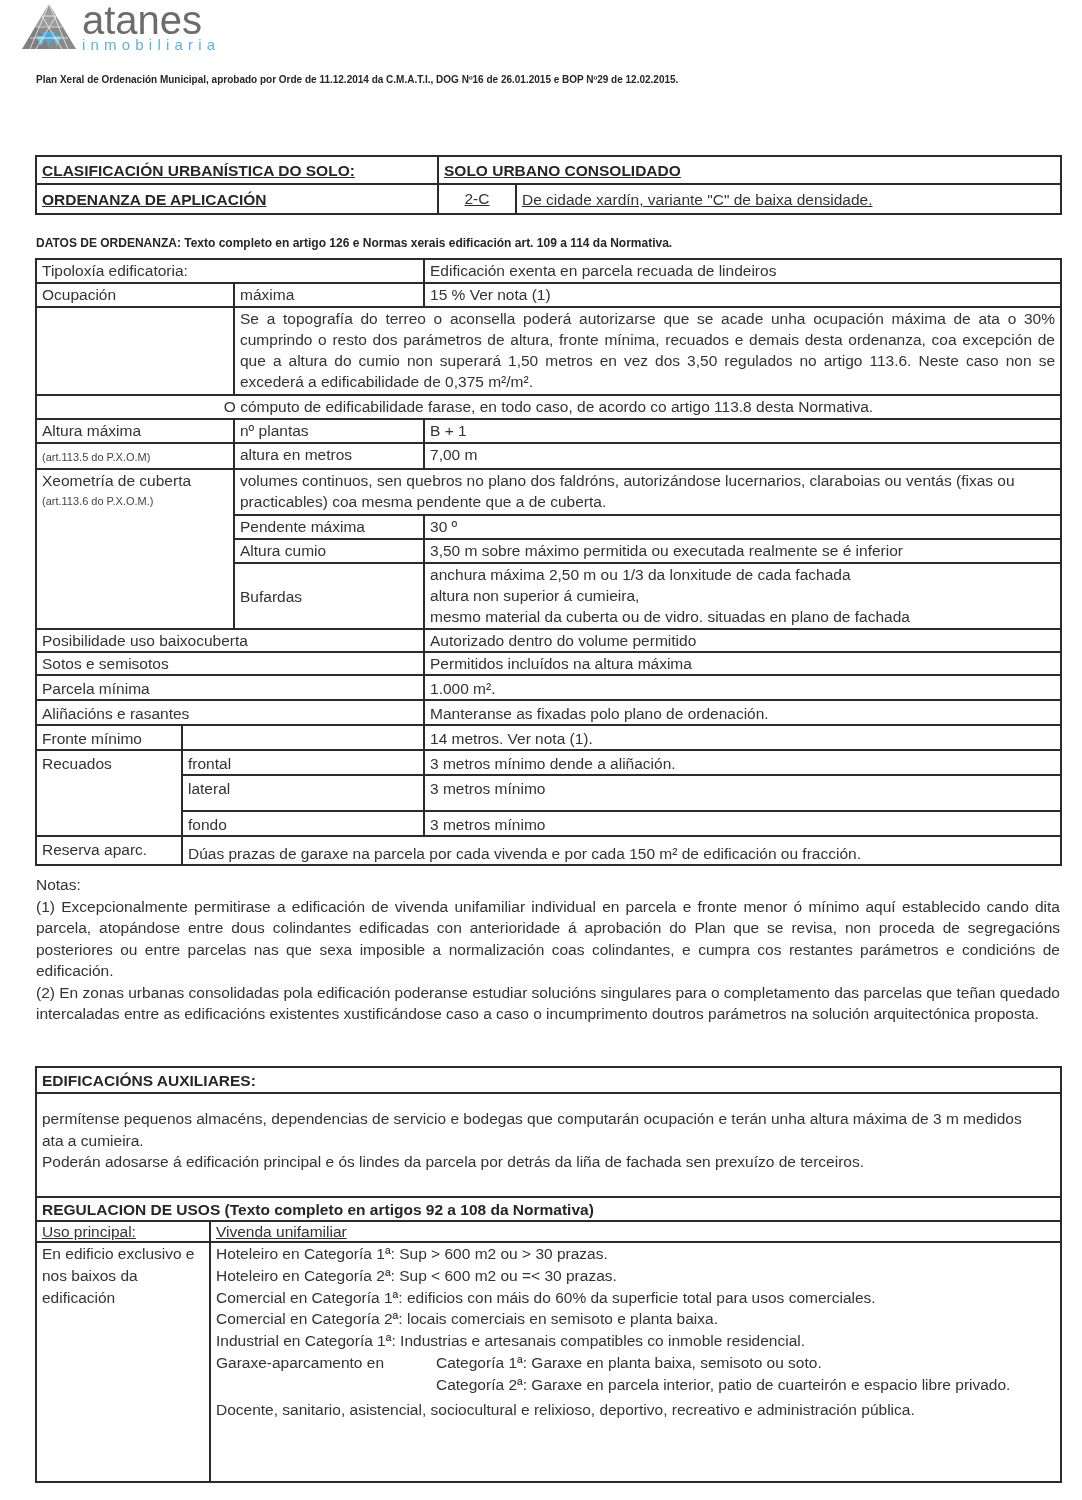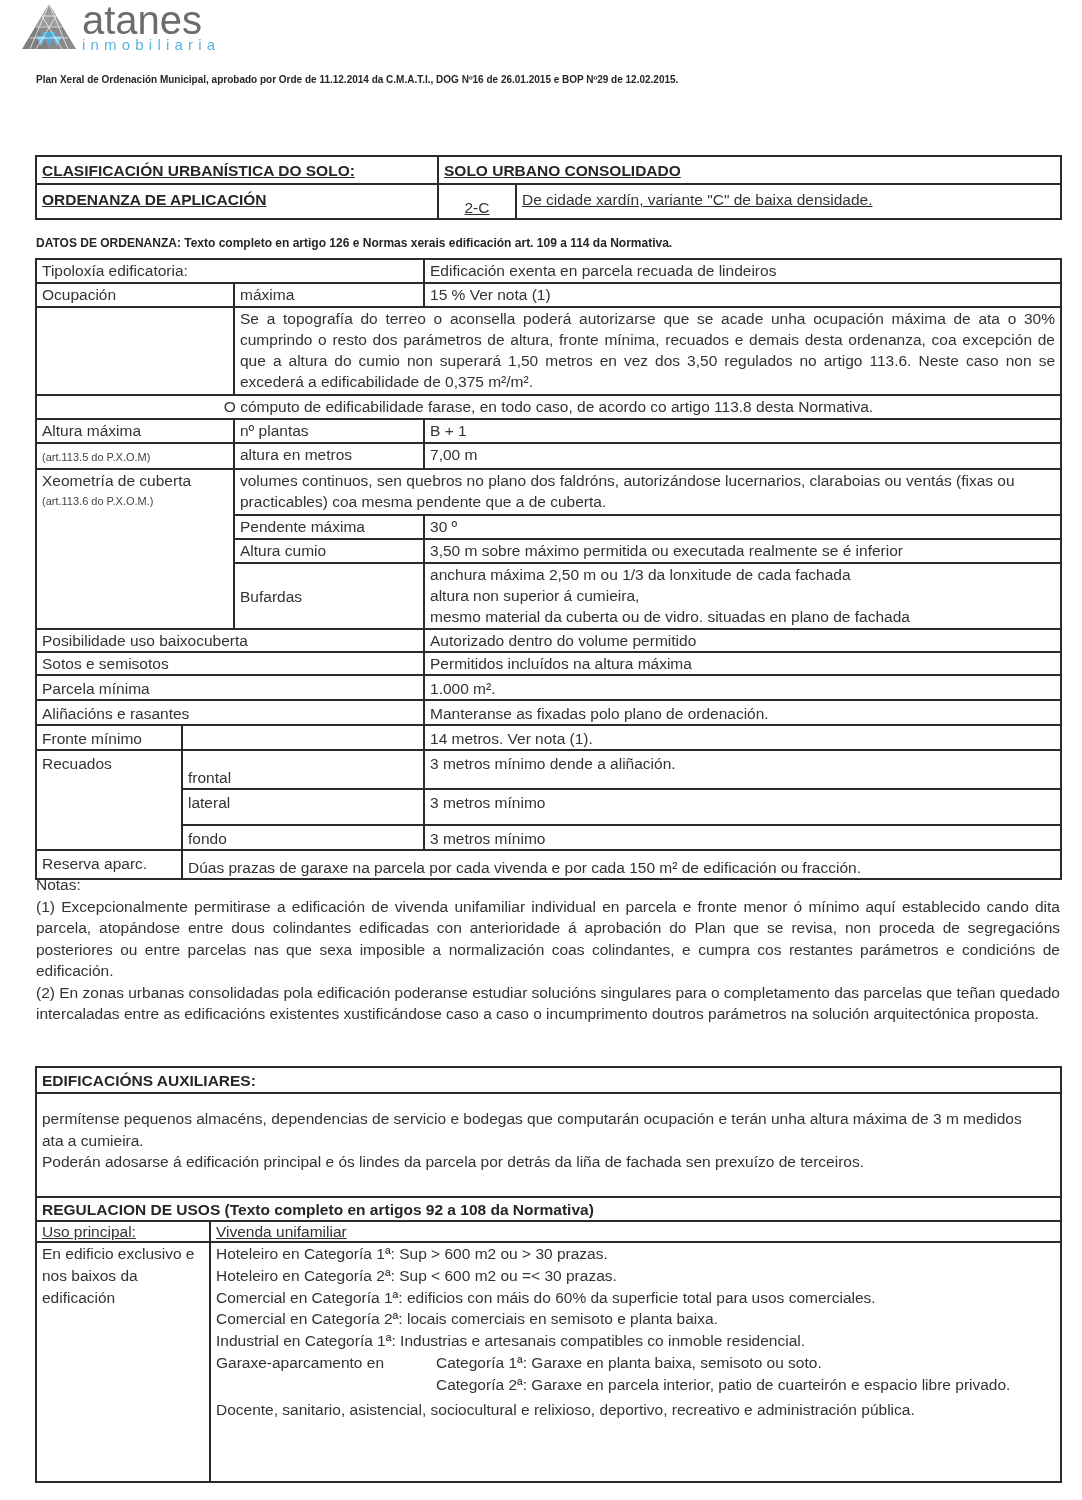--- a/index.html
+++ b/index.html
@@ -58,21 +58,21 @@
       <col style="width:78px">
       <col>
     </colgroup>
   <tbody>
       <tr style="height:28px">
     <td class="b" style="padding-top:3px">CLASIFICACIÓN URBANÍSTICA DO SOLO:</td>
     <td class="b" colspan="2" style="padding-top:3px">SOLO URBANO CONSOLIDADO</td>
   </tr>
   <tr style="height:30px">
     <td class="b" style="padding-top:4px">ORDENANZA DE APLICACIÓN</td>
-    <td class="c" style="padding-top:12px">2-C</td>
+    <td class="c" style="padding-top:3px">2-C</td>
     <td style="padding-top:4px">De cidade xardín, variante "C" de baixa densidade.</td>
   </tr>
 </tbody>
   </table>
 
 <div class="sec-title" style="top:236px;">DATOS DE ORDENANZA: Texto completo en artigo 126 e Normas xerais edificación art. 109 a 114 da Normativa.</div>
 
 <table style="top:258px;">
   <colgroup>
       <col style="width:146px">
@@ -146,21 +146,21 @@
     <td colspan="3" style="padding-top:2px">Aliñacións e rasantes</td>
     <td style="padding-top:2px">Manteranse as fixadas polo plano de ordenación.</td>
   </tr>
   <tr style="height:25px">
     <td style="padding-top:2px">Fronte mínimo</td>
     <td colspan="2"></td>
     <td style="padding-top:2px">14 metros. Ver nota (1).</td>
   </tr>
   <tr style="height:14px">
     <td rowspan="3" style="padding-top:2px">Recuados</td>
-    <td colspan="2" style="padding-top:16px">frontal</td>
+    <td colspan="2" style="padding-top:2px">frontal</td>
     <td style="padding-top:2px">3 metros mínimo dende a aliñación.</td>
   </tr>
   <tr style="height:36px">
     <td colspan="2" style="padding-top:2px">lateral</td>
     <td style="padding-top:2px">3 metros mínimo</td>
   </tr>
   <tr style="height:24px">
     <td colspan="2" style="padding-top:2px">fondo</td>
     <td style="padding-top:2px">3 metros mínimo</td>
   </tr>

